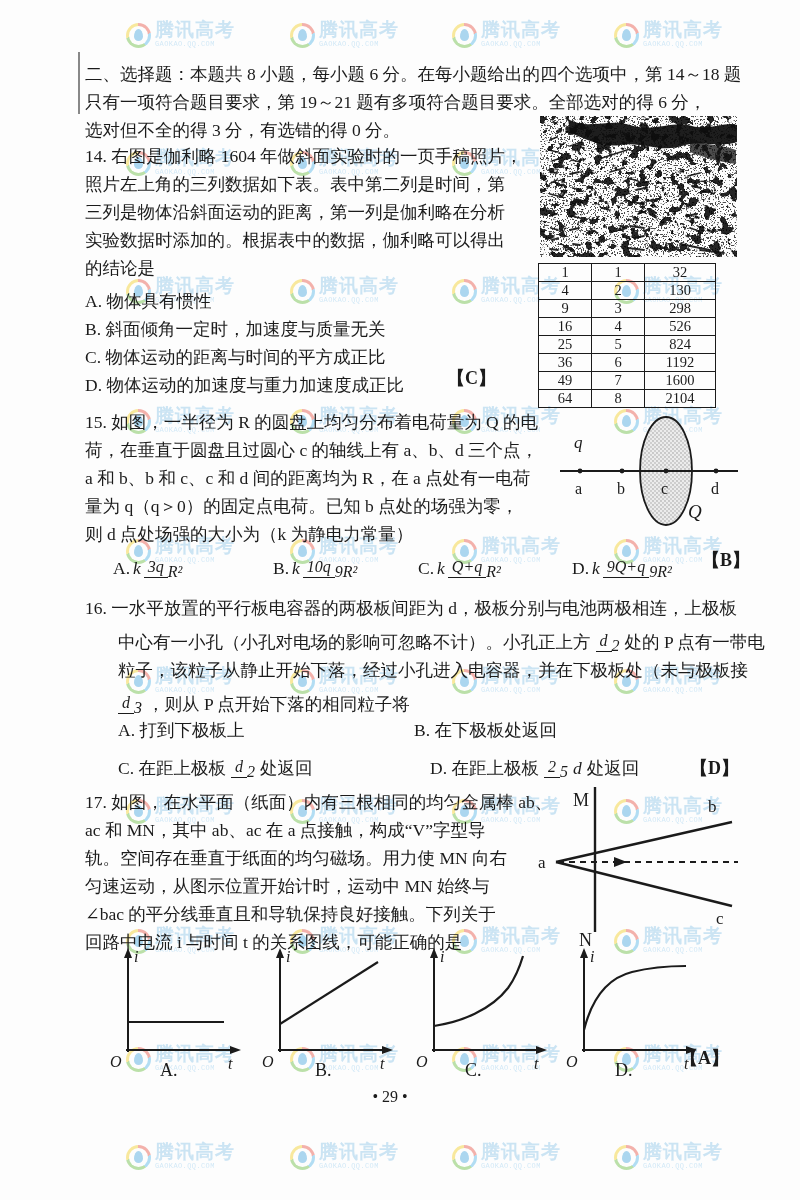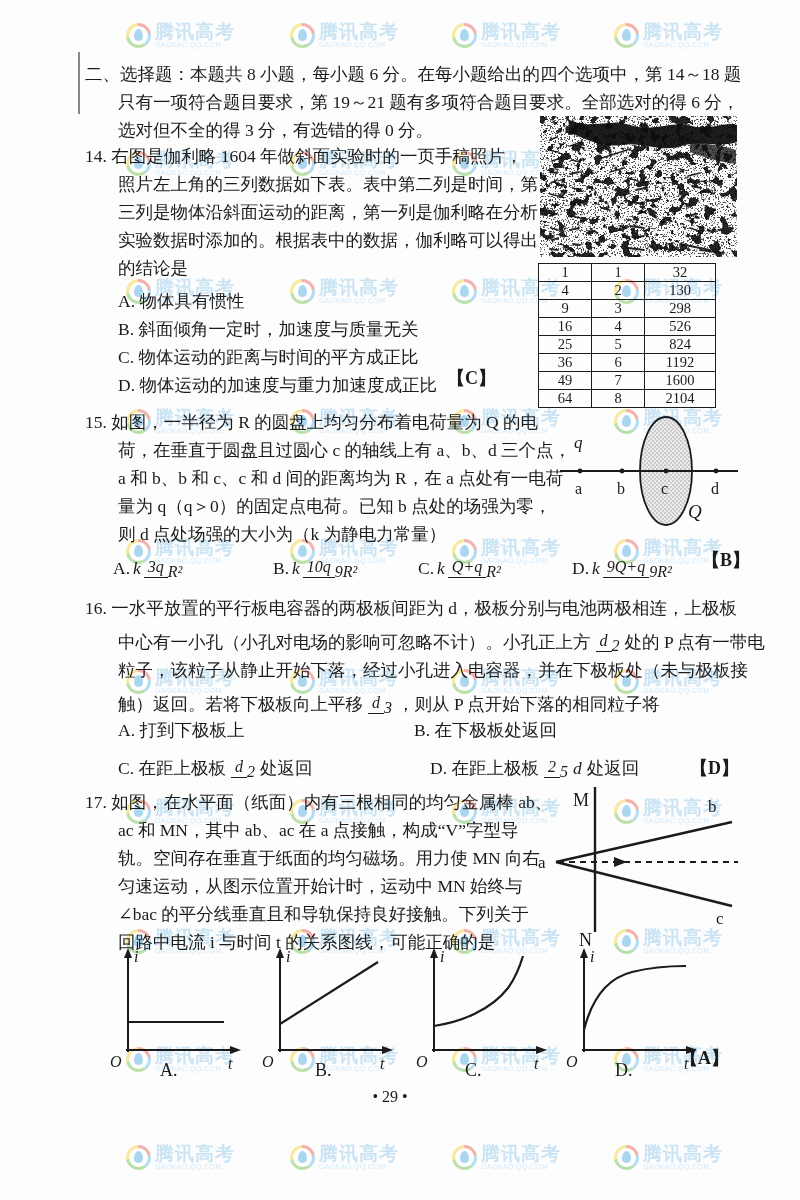--- a/index.html
+++ b/index.html
@@ -8,27 +8,27 @@
   .abs{position:absolute;}
   #wm-layer{position:absolute;inset:0;z-index:0;}
   #content{position:absolute;inset:0;z-index:1;}
   
   .wm{position:absolute;display:flex;align-items:center;gap:4px;opacity:.45;pointer-events:none;}
   .wm-logo{width:25px;height:25px;border-radius:50%;flex:0 0 25px;position:relative;
            background:conic-gradient(#e8574a 0 22%,#58b7e8 22% 40%,#6cbe45 40% 72%,#f3d02a 72% 100%);}
   .wm-logo::before{content:"";position:absolute;inset:3px;background:#fff;border-radius:50%;}
   .wm-logo::after{content:"";position:absolute;left:8px;top:6px;width:9px;height:12px;background:#4aa8e0;
                   border-radius:50% 50% 50% 50%/65% 65% 35% 35%;}
-  .wm-text{color:#8fc6e9;font-family:Liberation Sans, sans-serif;line-height:1;}
+  .wm-text{color:#8fc6e9;font-family:Liberation Mono, monospace;line-height:1;}
   .wm-title{font-size:19px;font-weight:bold;letter-spacing:1px;}
   .wm-sub{font-size:7px;letter-spacing:.4px;color:#9ed0ef;}
   
   .qblock{position:absolute;font-size:17.5px;}
   .ln{height:28px;line-height:28px;white-space:nowrap;}
-  .ind{margin-left:33px;}
+  .ind{}
   .optgap{margin-top:5px;}
   .ans{position:absolute;font-size:18px;font-weight:bold;white-space:nowrap;}
   
   .frac{display:inline-flex;flex-direction:row;align-items:center;font-style:italic;
         font-size:16px;line-height:1.1;vertical-align:middle;}
   .fn{padding:0 4px 1px;border-bottom:1.4px solid #1b1b1b;}
   .fd{padding-top:8px;}
   .it{font-style:italic;}
   
   #q15-options{position:absolute;left:85px;top:544px;height:48px;width:700px;font-size:17.5px;}
@@ -525,21 +525,20 @@
       <div class="q16f" style="left:33px;top:24px;">
         <span>中心有一小孔（小孔对电场的影响可忽略不计）。小孔正上方</span>
         <span class="frac">
             <span class="fn">d</span>
             <span class="fd">2</span>
           </span>
         <span>处的 P 点有一带电</span>
       </div>
       <div class="q16t" style="left:33px;top:62px;">粒子，该粒子从静止开始下落，经过小孔进入电容器，并在下极板处（未与极板接</div>
       <div class="q16f" style="left:33px;top:86px;">
-        <span>触）返回。若将下极板向上平移</span>
         <span class="frac">
             <span class="fn">d</span>
             <span class="fd">3</span>
           </span>
         <span>，则从 P 点开始下落的相同粒子将</span>
       </div>
       <div class="q16t" style="left:33px;top:122px;">A. 打到下极板上</div>
       <div class="q16t" style="left:329px;top:122px;">B. 在下极板处返回</div>
       <div class="q16f" style="left:33px;top:150px;">
         <span>C. 在距上极板</span>

